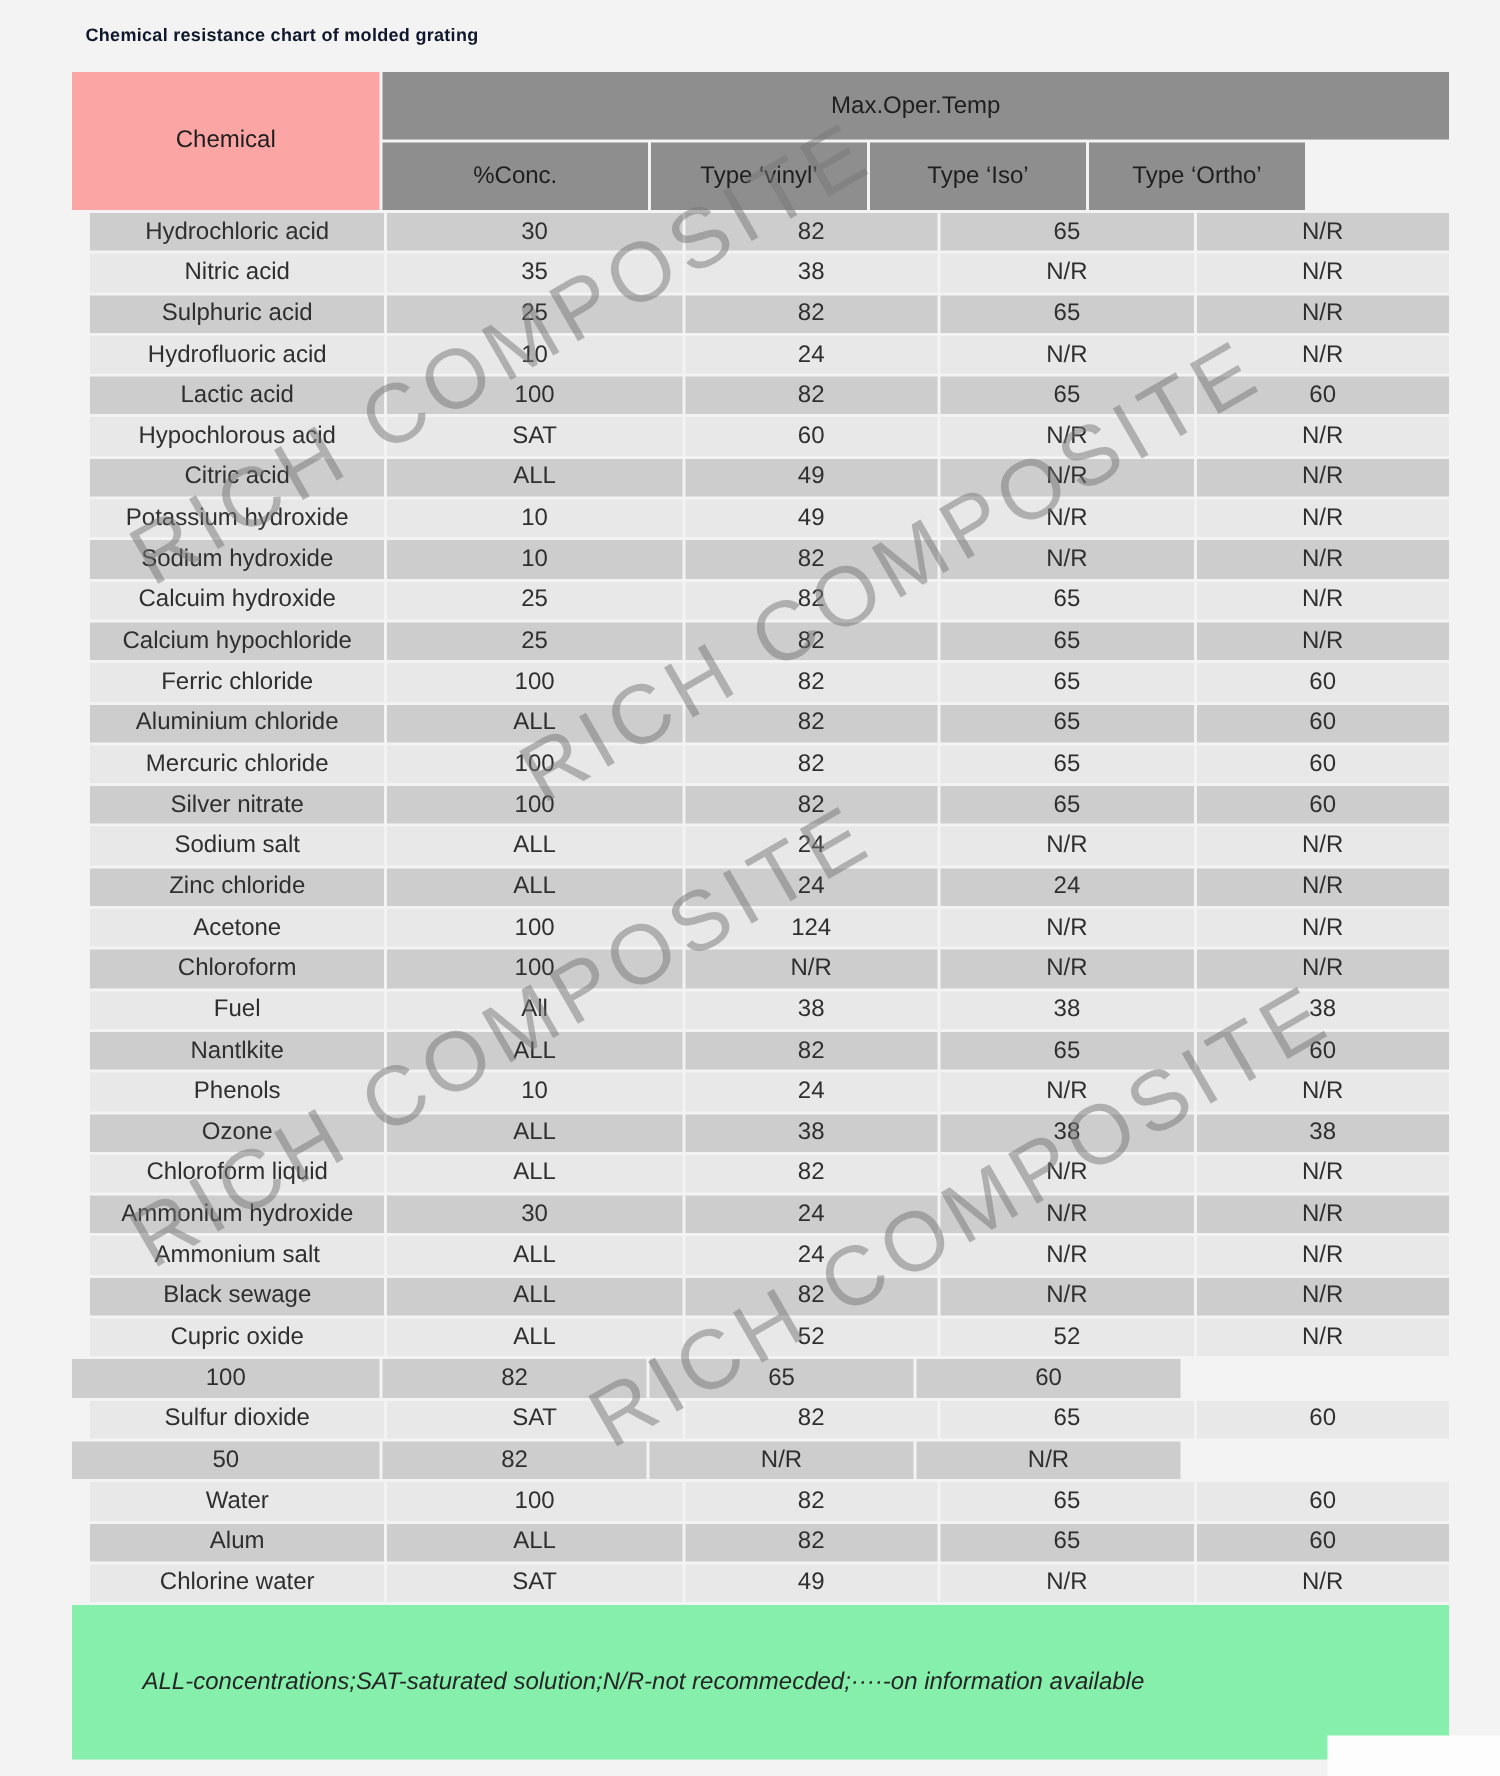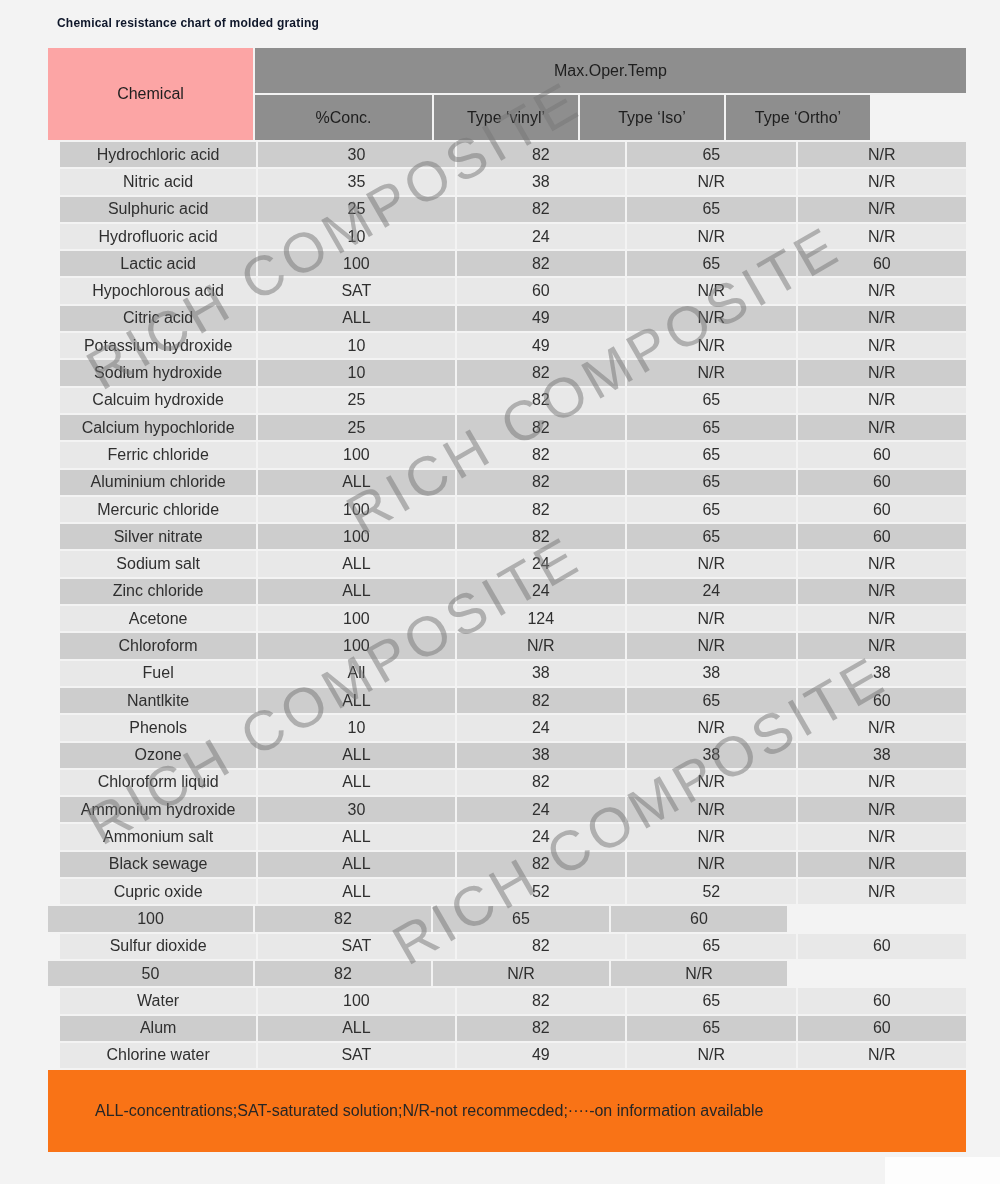--- a/index.html
+++ b/index.html
@@ -44,28 +44,29 @@
   .w1 { width: 177px; }
   .w2 { width: 144px; }
   .row { display: flex; gap: 2px; margin-bottom: 2px; height: 25.3px; }
   .row .c0 { width: 205px; margin-left: 12px; }
   .row .c1 { width: 205px; }
   .row .c2, .row .c3, .row .c4 { width: 176px; }
   .row.dark .cell  { background: #cdcdcd; }
   .row.light .cell { background: #e8e8e8; }
   .footnote {
     width: 918px;
-    height: 82px;
-    background: #f97316;
+    height: 103px;
+    background: #86efac;
     display: flex;
     align-items: center;
     padding-left: 47px;
     box-sizing: border-box;
     font-size: 16px;
     color: #262626;
+    font-style: italic;
   }
   .wm-layer {
     position: absolute;
     left: 0; top: 0; right: 0; bottom: 0;
     pointer-events: none;
     z-index: 5;
   }
   .wm {
     position: absolute;
     white-space: nowrap;

